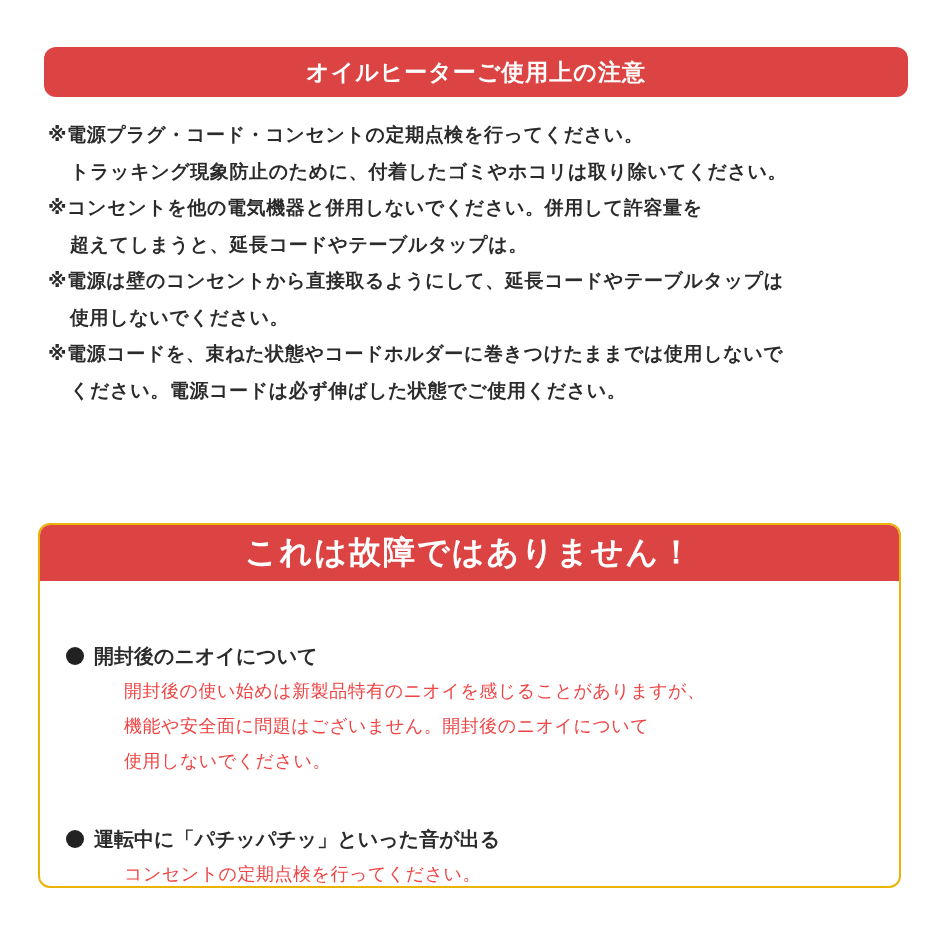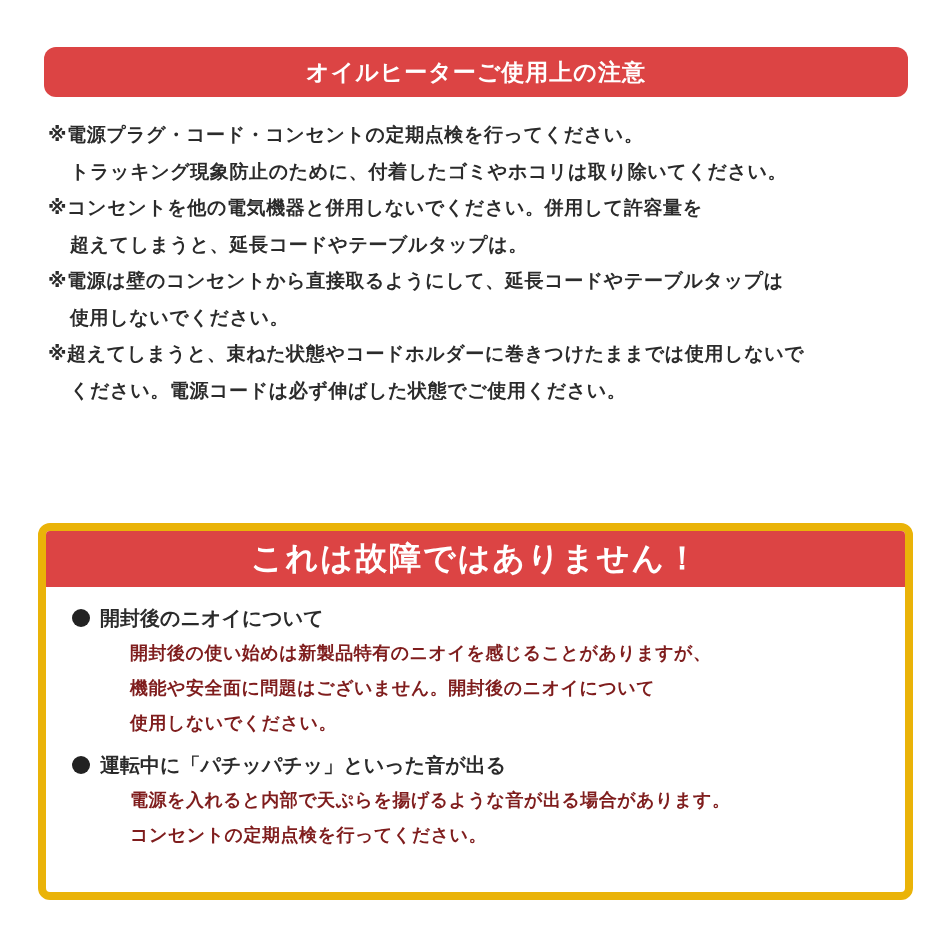--- a/index.html
+++ b/index.html
@@ -52,21 +52,21 @@
     }
     .note-line.cont {
       padding-left: 22px;
     }
     .faq-box {
       position: absolute;
       left: 38px;
       top: 523px;
       width: 859px;
       height: 361px;
-      border: 8px solid #eab308;
+      border: 2px solid #eab308;
       border-radius: 12px;
       overflow: hidden;
       background: #ffffff;
     }
     .faq-header {
       height: 56px;
       background: #dc4444;
       display: flex;
       align-items: center;
       justify-content: center;
@@ -75,20 +75,21 @@
       color: #ffffff;
       font-weight: bold;
       font-size: 32px;
       letter-spacing: 2px;
     }
     .faq-body {
       padding: 14px 0 0 26px;
     }
     .faq-item {
       margin-bottom: 8px;
+      margin-top: 44px;
     }
     .faq-q {
       display: flex;
       align-items: center;
       font-size: 20px;
       font-weight: bold;
       line-height: 34px;
       color: #2b2b2b;
     }
     .bullet {
@@ -98,23 +99,23 @@
       border-radius: 50%;
       background: #222222;
       margin-right: 10px;
     }
     .faq-a {
       padding-left: 58px;
     }
     .faq-a-line {
       display: block;
       font-size: 18px;
-      font-weight: bold;
+      font-weight: normal;
       line-height: 35px;
-      color: #7f1d1d;
+      color: #ef4444;
       white-space: nowrap;
       letter-spacing: 0.5px;
     }
   </style>
 </head>
 <body>
 
 <div class="banner">
   <span class="banner-title">オイルヒーターご使用上の注意</span>
 </div>
@@ -126,21 +127,21 @@
   </div>
   <div class="note">
     <span class="note-line">※コンセントを他の電気機器と併用しないでください。併用して許容量を</span>
     <span class="note-line cont">超えてしまうと、延長コードやテーブルタップは。</span>
   </div>
   <div class="note">
     <span class="note-line">※電源は壁のコンセントから直接取るようにして、延長コードやテーブルタップは</span>
     <span class="note-line cont">使用しないでください。</span>
   </div>
   <div class="note">
-    <span class="note-line">※超えてしまうと、束ねた状態やコードホルダーに巻きつけたままでは使用しないで</span>
+    <span class="note-line">※電源コードを、束ねた状態やコードホルダーに巻きつけたままでは使用しないで</span>
     <span class="note-line cont">ください。電源コードは必ず伸ばした状態でご使用ください。</span>
   </div>
 </div>
 
 <div class="faq-box">
   <div class="faq-header">
     <span class="faq-title">これは故障ではありません！</span>
   </div>
   <div class="faq-body">
     <div class="faq-item">
@@ -153,18 +154,17 @@
         <span class="faq-a-line">機能や安全面に問題はございません。開封後のニオイについて</span>
         <span class="faq-a-line">使用しないでください。</span>
       </div>
     </div>
     <div class="faq-item">
       <div class="faq-q">
         <span class="bullet"></span>
         <span>運転中に「パチッパチッ」といった音が出る</span>
       </div>
       <div class="faq-a">
-        <span class="faq-a-line">電源を入れると内部で天ぷらを揚げるような音が出る場合があります。</span>
         <span class="faq-a-line">コンセントの定期点検を行ってください。</span>
       </div>
     </div>
   </div>
 </div>
 
 </body></html>

